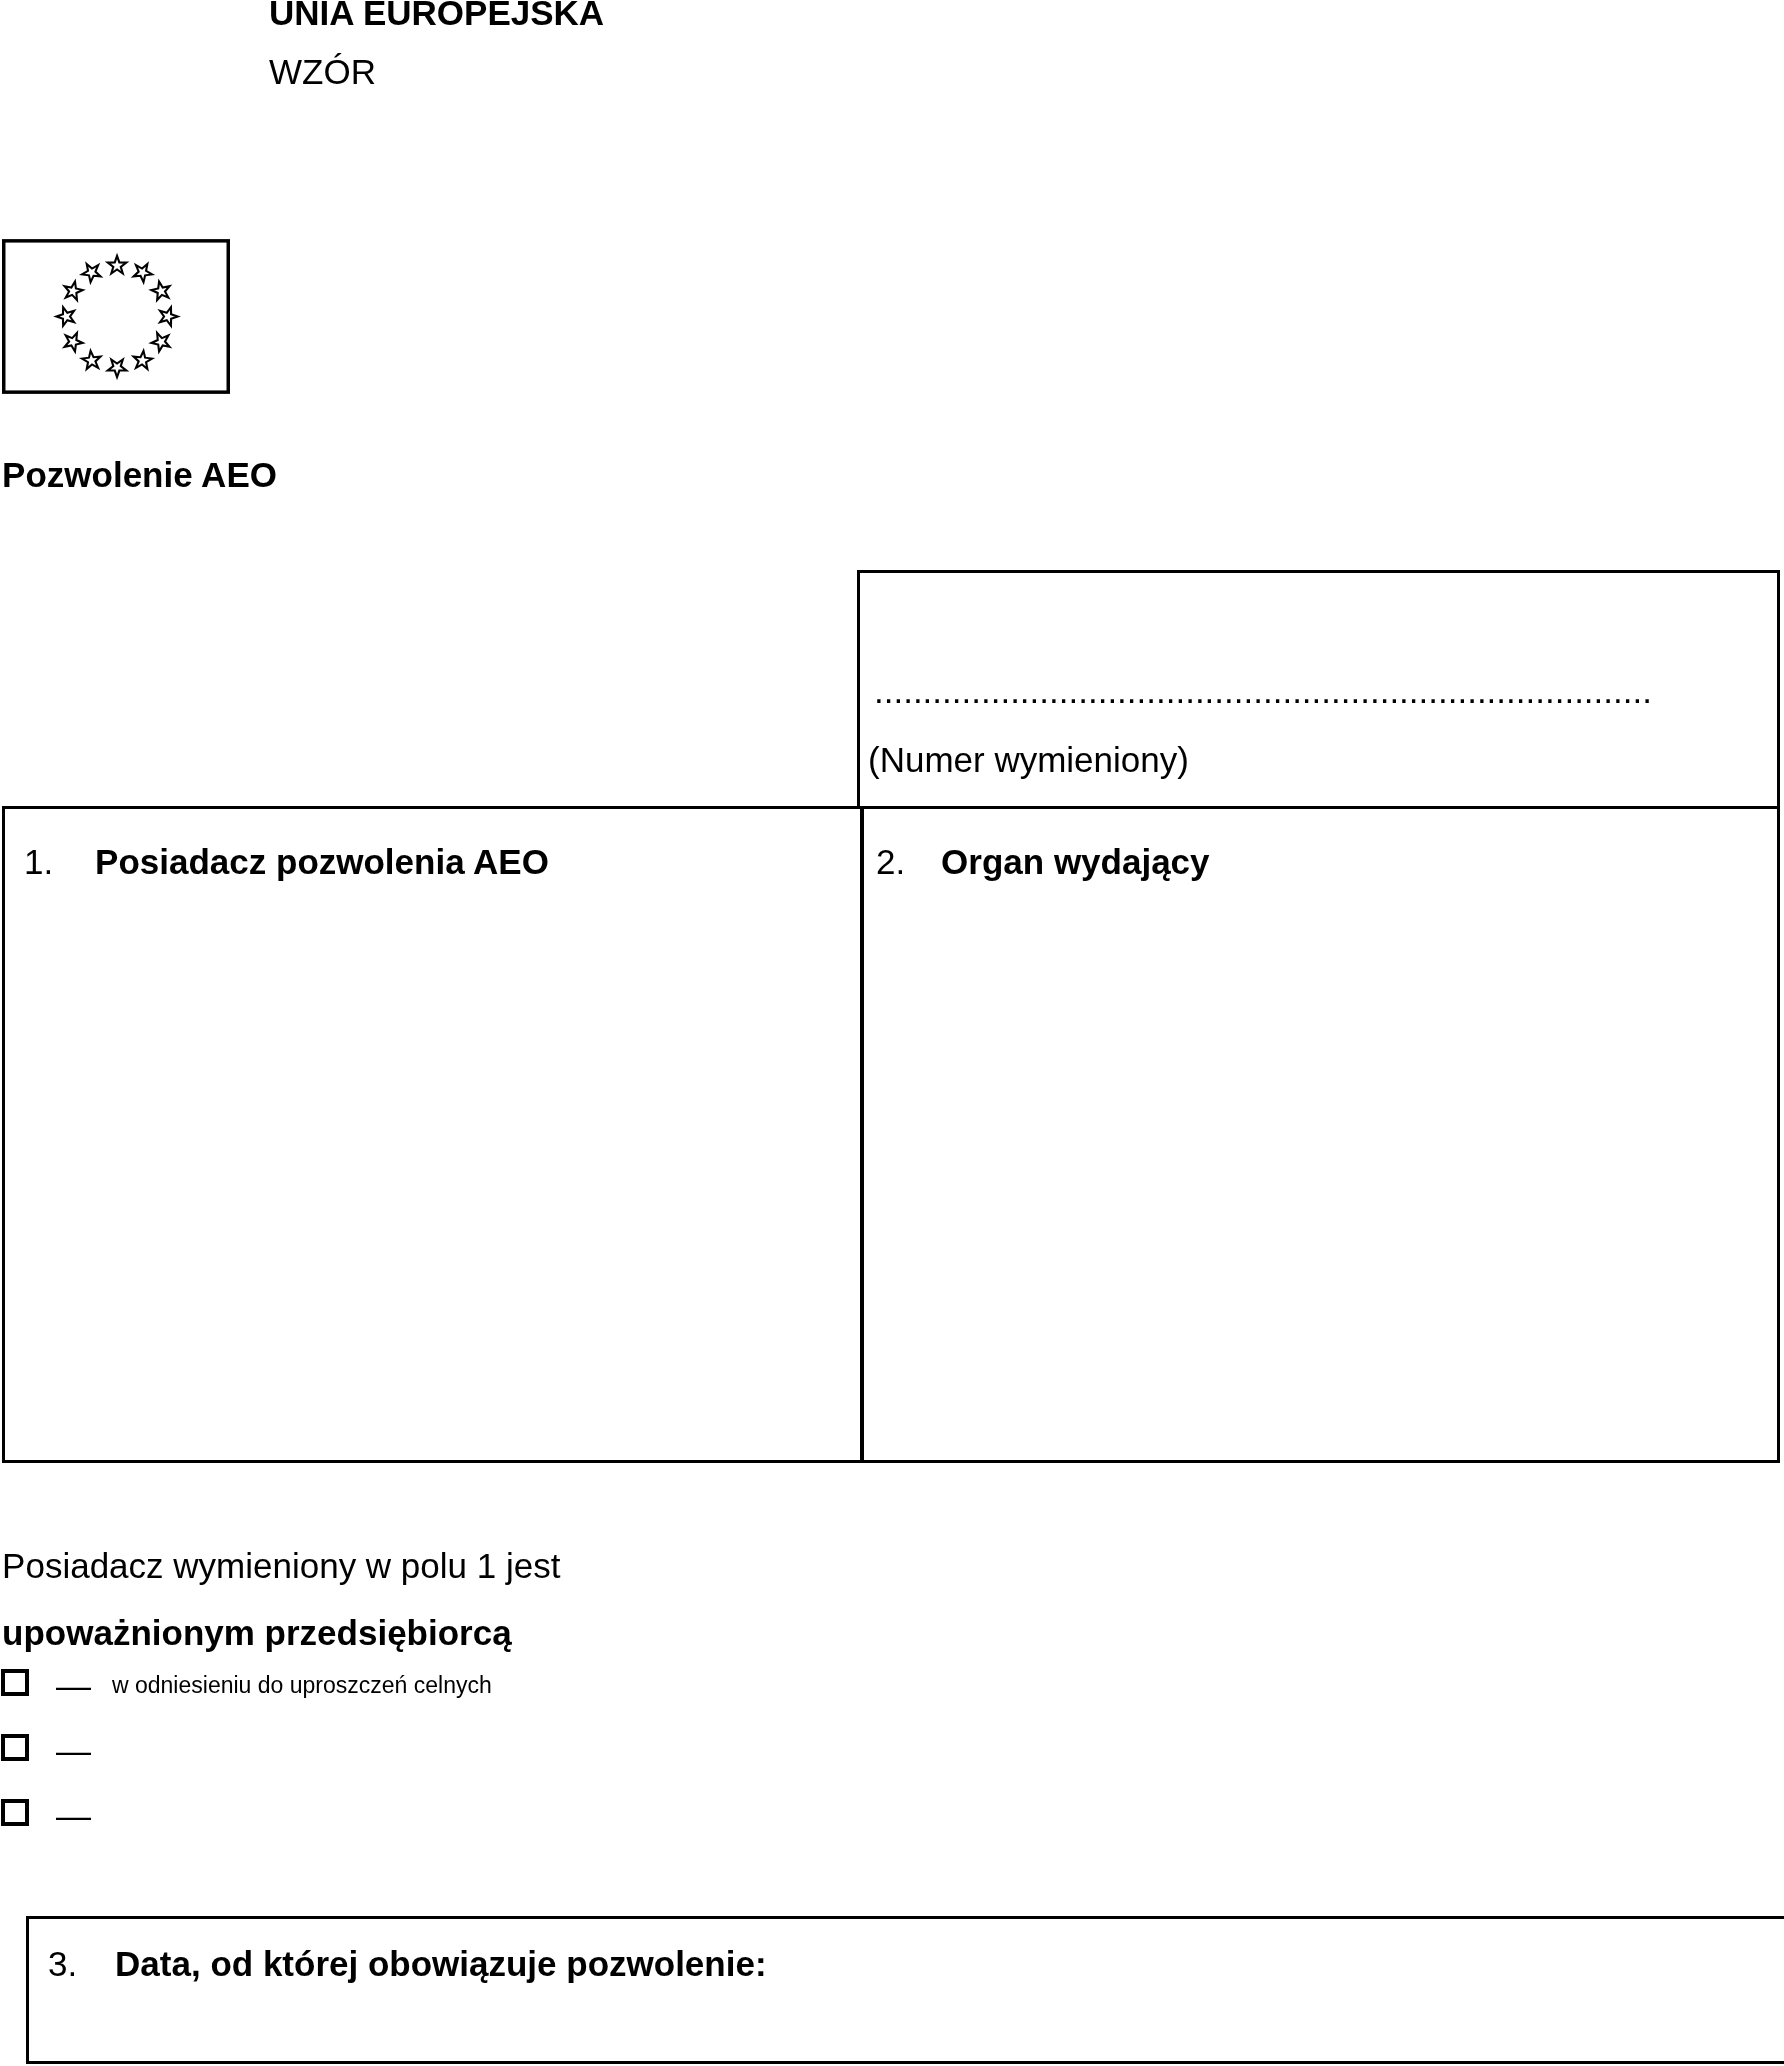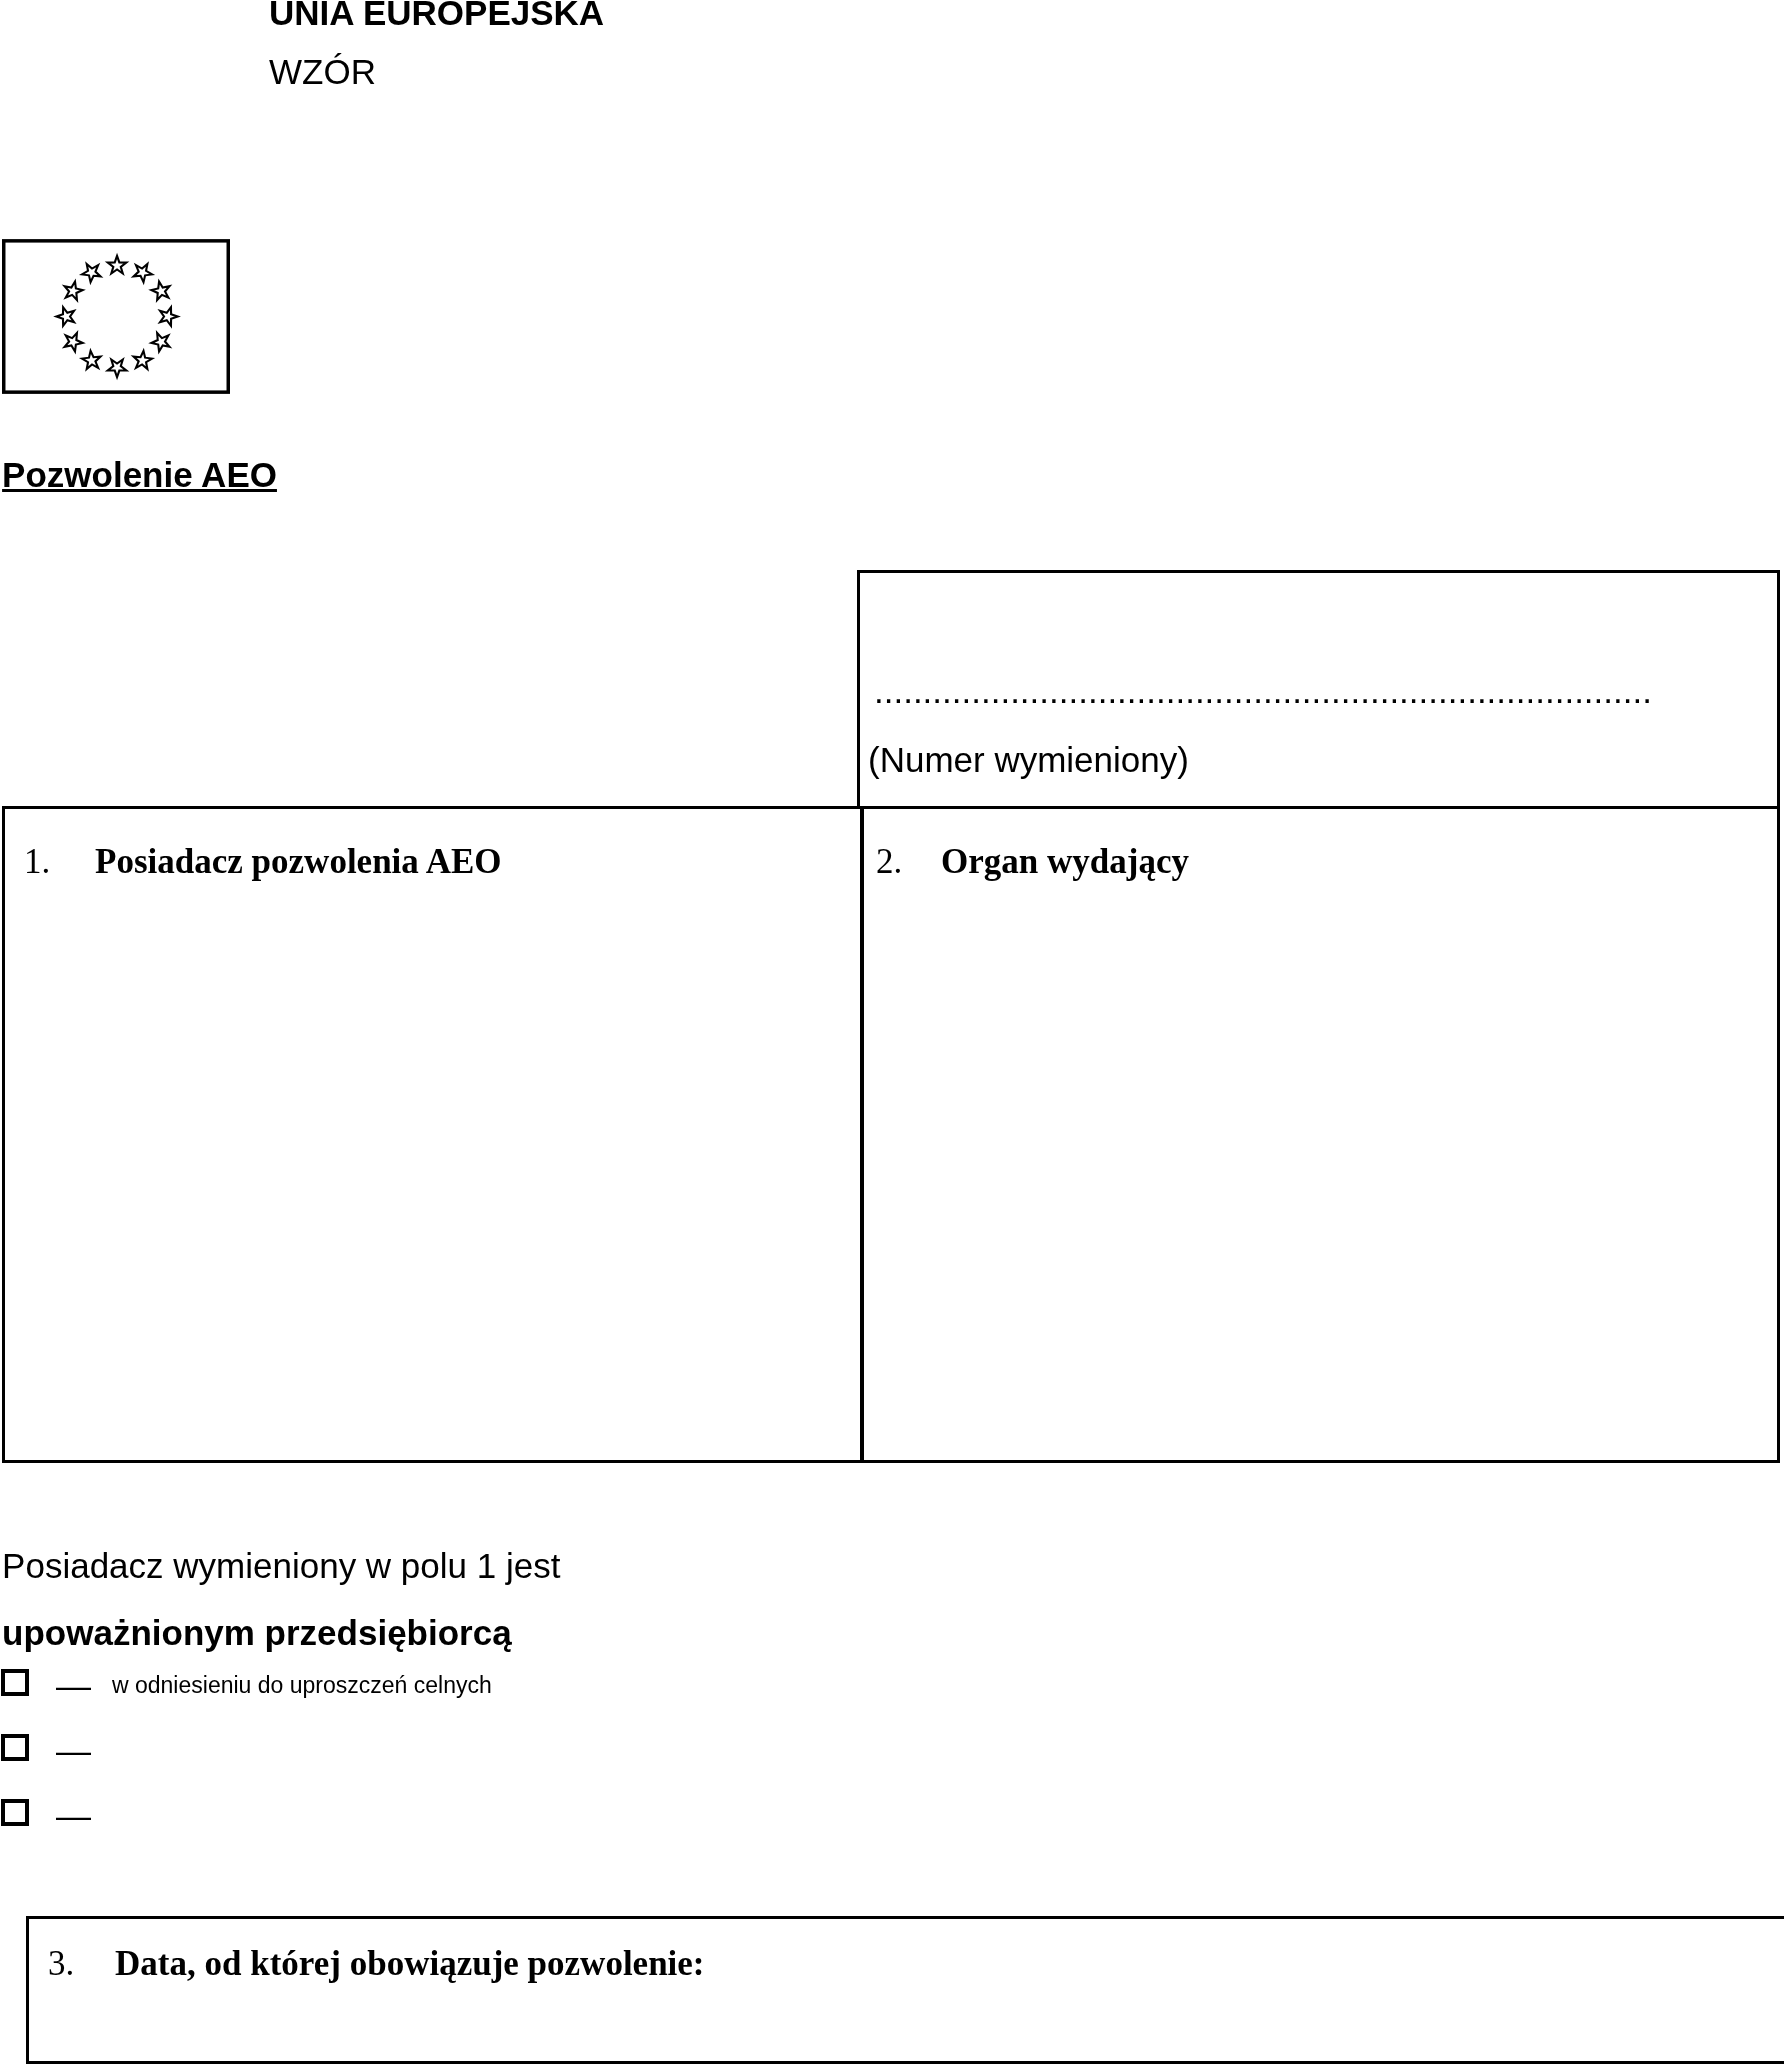--- a/index.html
+++ b/index.html
@@ -12,40 +12,40 @@
     position:relative;
   }
   .abs{position:absolute;line-height:35px;font-size:35px;white-space:nowrap;}
   .bold{font-weight:bold;}
   
   #eu-title{left:269px;top:-4.9px;}
   #doc-kind{left:269px;top:54px;}
   
   #flag-box{position:absolute;left:2.1px;top:239px;width:228px;height:155px;}
   
-  #page-title{left:2.1px;top:457px;text-decoration:underline;}
+  #page-title{left:2.1px;top:457px;}
   
   #number-cell{
     position:absolute;left:857px;top:570px;width:917px;height:233px;
     border-top:3.5px solid #000;border-left:3.5px solid #000;border-right:3.5px solid #000;
   }
   #number-dots{left:874px;top:673px;width:789px;overflow:hidden;letter-spacing:0px;}
   #number-caption{left:868px;top:742px;}
   
   #main-row{
     position:absolute;left:2.1px;top:806px;width:1772px;height:651px;
     border:3.5px solid #000;
   }
   #main-row-divider{
     position:absolute;left:855px;top:0px;width:3.5px;height:651px;background:#000;
   }
   .cell-body{position:absolute;top:0;height:100%;}
   #cell-holder{left:0;width:855px;}
   #cell-authority{left:859px;right:0;}
-  .field-label{position:absolute;white-space:nowrap;font-family:Liberation Serif, serif;}
+  .field-label{position:absolute;white-space:nowrap;}
   .num{display:inline-block;}
   #field1{left:19px;top:35px;}
   #field1 .num{width:71px;}
   #field2{left:12px;top:35px;}
   #field2 .num{width:65px;}
   
   #statement-1{left:2.1px;top:1548px;}
   #statement-2{left:2.1px;top:1615px;}
   
   .check-row{position:absolute;left:0px;width:1396px;height:42px;}

